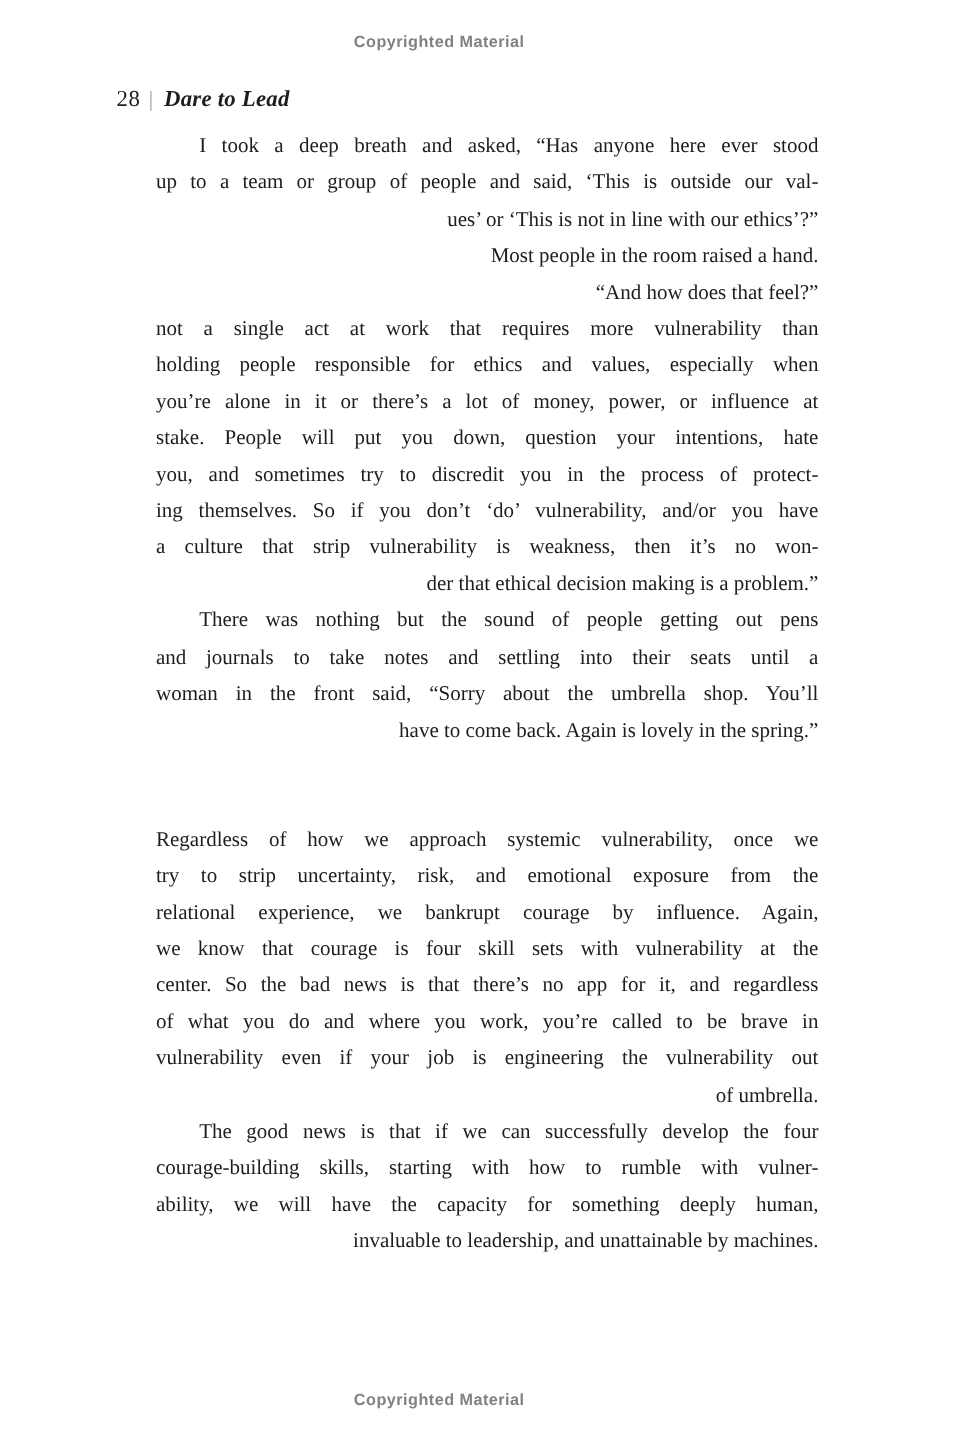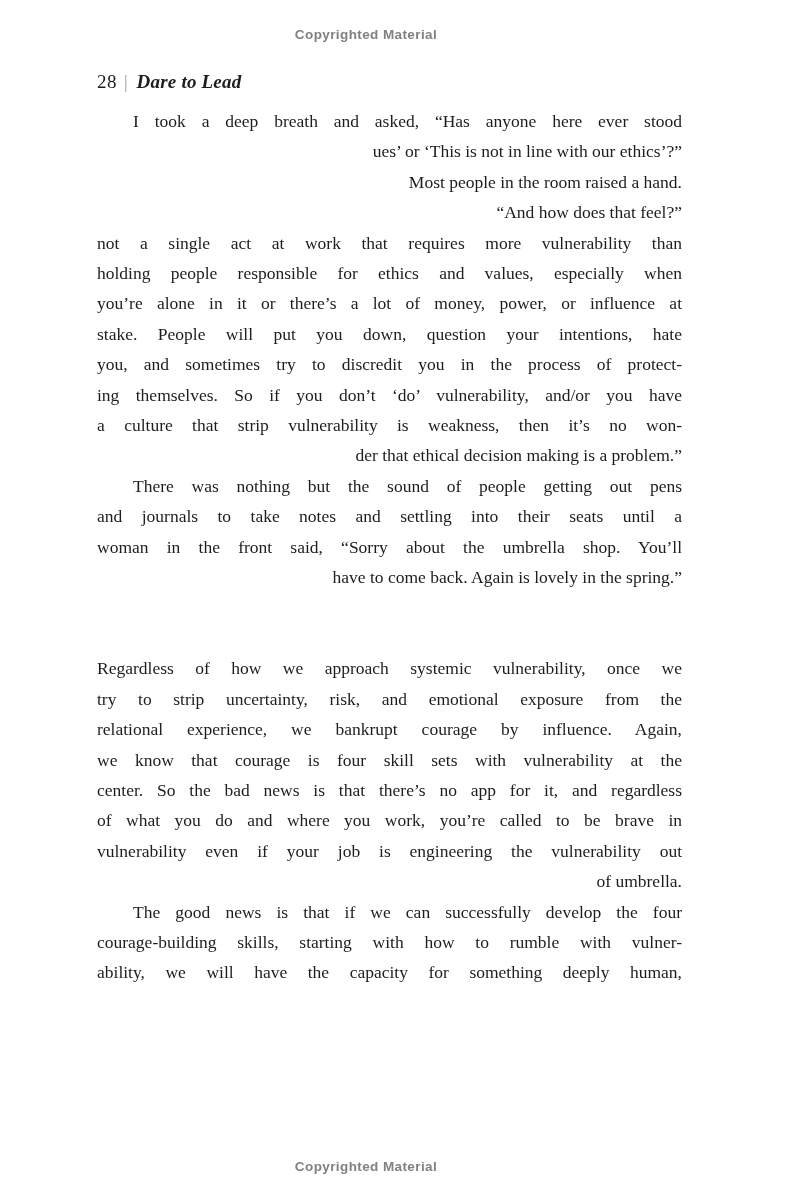--- a/index.html
+++ b/index.html
@@ -60,37 +60,39 @@
     font-size: 17.5px;
     line-height: 30.4px;
     color: var(--text-color, #1d1d1d);
   }
   .para { margin: 0; }
   .para.section-break { margin-top: 60.8px; }
   .line { text-align: right; }
   .line.just {
     text-align: justify;
     text-align-last: justify;
+    margin-left: 33px;
   }
   .line.ind { text-indent: 36px; }
 </style>
 </head>
 <body>
 
 <div class="page">
 
   <div class="notice top">Copyrighted Material</div>
 
   <div class="page-header">
     <span class="page-num">28</span><span class="sep">|</span><span class="book-title">Dare to Lead</span>
   </div>
 
   <div class="body-text" id="body-text">
       <div class="para">
         <div class="line just ind">I took a deep breath and asked, “Has anyone here ever stood</div>
+        <div class="line just">up to a team or group of people and said, ‘This is outside our val-</div>
         <div class="line">ues’ or ‘This is not in line with our ethics’?”</div>
       </div>
       <div class="para">
         <div class="line ind">Most people in the room raised a hand.</div>
       </div>
       <div class="para">
         <div class="line ind">“And how does that feel?”</div>
       </div>
       <div class="para">
         <div class="line just">not a single act at work that requires more vulnerability than</div>
@@ -115,18 +117,19 @@
         <div class="line just">we know that courage is four skill sets with vulnerability at the</div>
         <div class="line just">center. So the bad news is that there’s no app for it, and regardless</div>
         <div class="line just">of what you do and where you work, you’re called to be brave in</div>
         <div class="line just">vulnerability even if your job is engineering the vulnerability out</div>
         <div class="line">of umbrella.</div>
       </div>
       <div class="para">
         <div class="line just ind">The good news is that if we can successfully develop the four</div>
         <div class="line just">courage-building skills, starting with how to rumble with vulner-</div>
         <div class="line just">ability, we will have the capacity for something deeply human,</div>
+        <div class="line">invaluable to leadership, and unattainable by machines.</div>
       </div>
     </div>
 
   <div class="notice bottom">Copyrighted Material</div>
 
 </div>
 
 </body></html>

